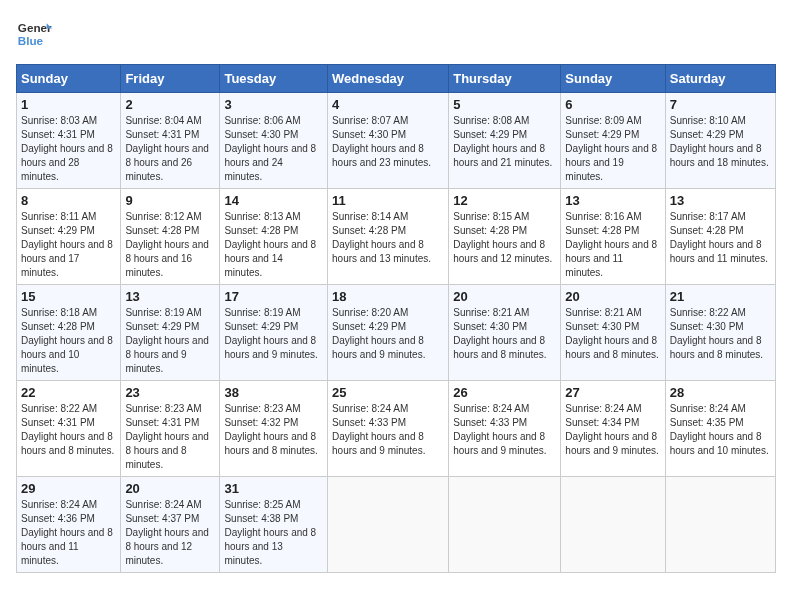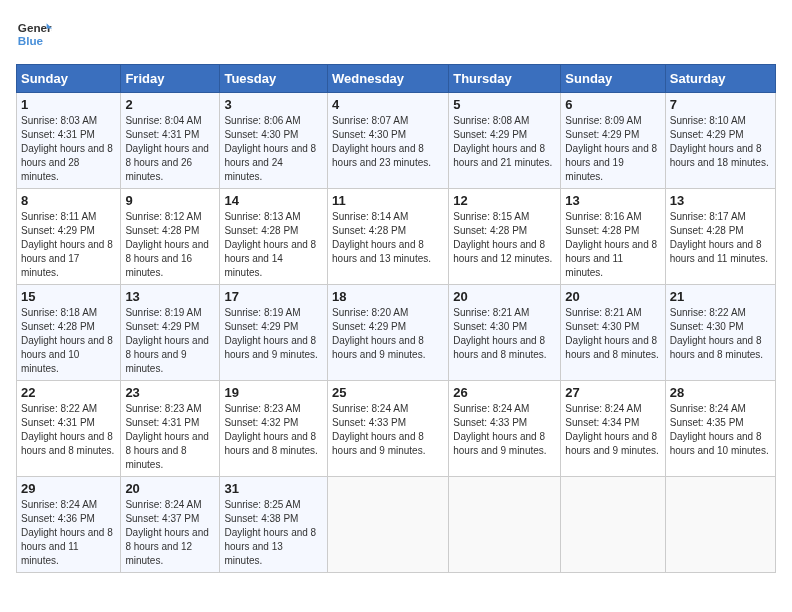--- a/index.html
+++ b/index.html
@@ -291,21 +291,21 @@
         </td>
         <td>
           <span class="day-num">23</span>
         <div class="day-info">
           Sunrise: 8:23 AM<br>
           Sunset: 4:31 PM<br>
           Daylight hours and 8 hours and 8 minutes.
         </div>
         </td>
         <td>
-          <span class="day-num">19</span>
+          <span class="day-num">38</span>
         <div class="day-info">
           Sunrise: 8:23 AM<br>
           Sunset: 4:32 PM<br>
           Daylight hours and 8 hours and 8 minutes.
         </div>
         </td>
         <td>
           <span class="day-num">25</span>
         <div class="day-info">
           Sunrise: 8:24 AM<br>

